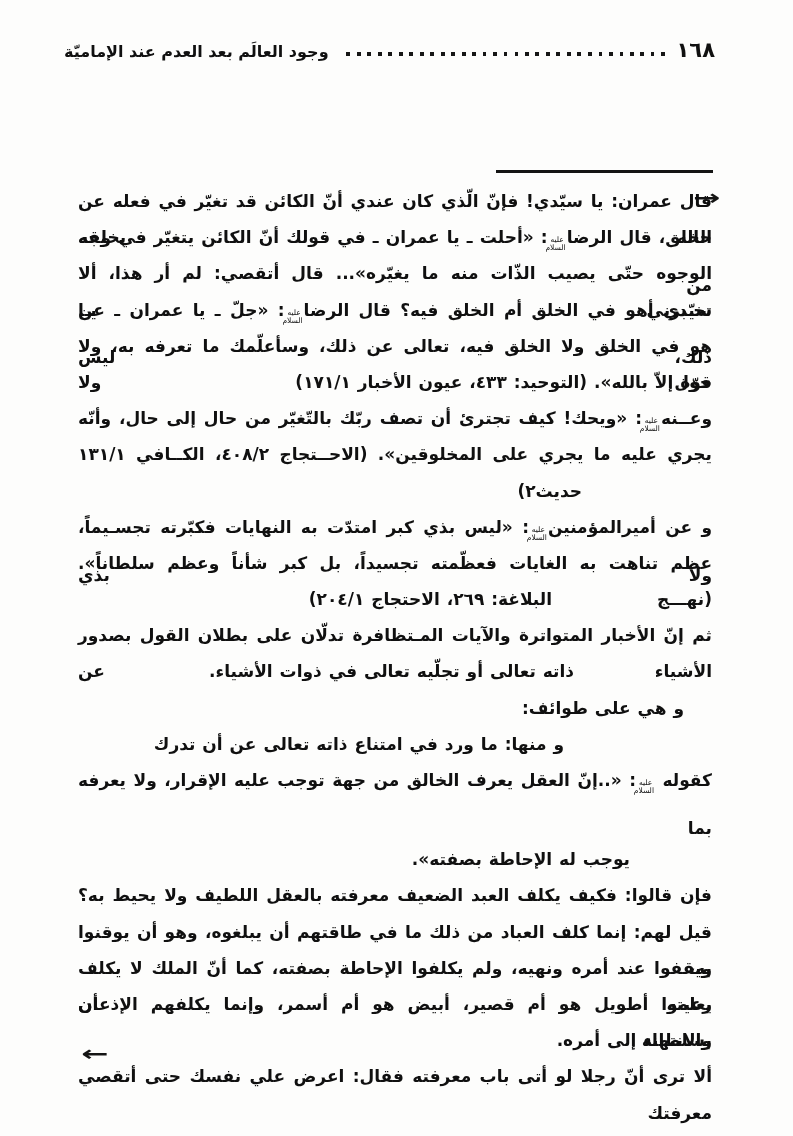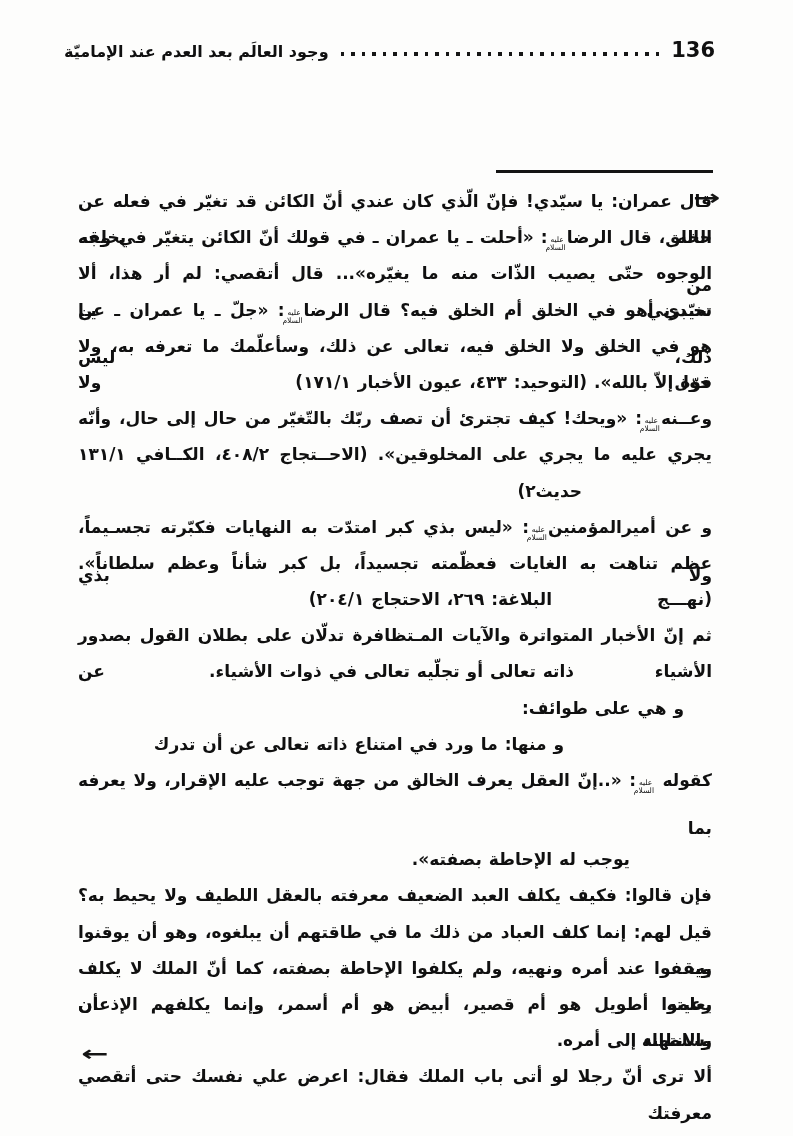--- a/index.html
+++ b/index.html
@@ -62,21 +62,21 @@
     line-height:1.05;text-align:center;vertical-align:-7px;
     margin:15px 1px;
   }
 </style>
 </head>
 <body>
 
 <div class="page">
 
   <header class="running-head" dir="rtl">
-    <span class="pagenum">136</span>
+    <span class="pagenum">١٦٨</span>
     <span class="leader"></span>
     <span class="head-title">وجود العالَم بعد العدم عند الإماميّة</span>
   </header>
 
   <div class="sep-rule"></div>
 
   <span class="arrow arrow-top">→</span>
 
   <main class="body-block" dir="rtl" id="body-lines">
       <div class="line">قال عمران: يا سيّدي! فإنّ الّذي كان عندي أنّ الكائن قد تغيّر في فعله عن حاله بخلقه</div>
@@ -95,18 +95,18 @@
       <div class="line start" style="padding-right: 138px;">ذاته تعالى أو تجلّيه تعالى في ذوات الأشياء.</div>
       <div class="line start" style="padding-right: 28px;">و هي على طوائف:</div>
       <div class="line start" style="padding-right: 148px;">و منها: ما ورد في امتناع ذاته تعالى عن أن تدرك</div>
       <div class="line">كقوله <span class="hon">عليه السلام</span>: «..إنّ العقل يعرف الخالق من جهة توجب عليه الإقرار، ولا يعرفه بما</div>
       <div class="line start" style="padding-right: 82px; margin-top: 43px;">يوجب له الإحاطة بصفته».</div>
       <div class="line">فإن قالوا: فكيف يكلف العبد الضعيف معرفته بالعقل اللطيف ولا يحيط به؟</div>
       <div class="line">قيل لهم: إنما كلف العباد من ذلك ما في طاقتهم أن يبلغوه، وهو أن يوقنوا به،</div>
       <div class="line">ويقفوا عند أمره ونهيه، ولم يكلفوا الإحاطة بصفته، كما أنّ الملك لا يكلف رعيته أن</div>
       <div class="line">يعلموا أطويل هو أم قصير، أبيض هو أم أسمر، وإنما يكلفهم الإذعان بسلطانه</div>
       <div class="line start">والانتهاء إلى أمره.</div>
-      <div class="line">ألا ترى أنّ رجلا لو أتى باب الملك فقال: اعرض علي نفسك حتى أتقصي معرفتك</div>
+      <div class="line">ألا ترى أنّ رجلا لو أتى باب معرفته فقال: اعرض علي نفسك حتى أتقصي معرفتك</div>
     </main>
 
   <span class="arrow arrow-bottom">←</span>
 
 </div>
 
 </body></html>

